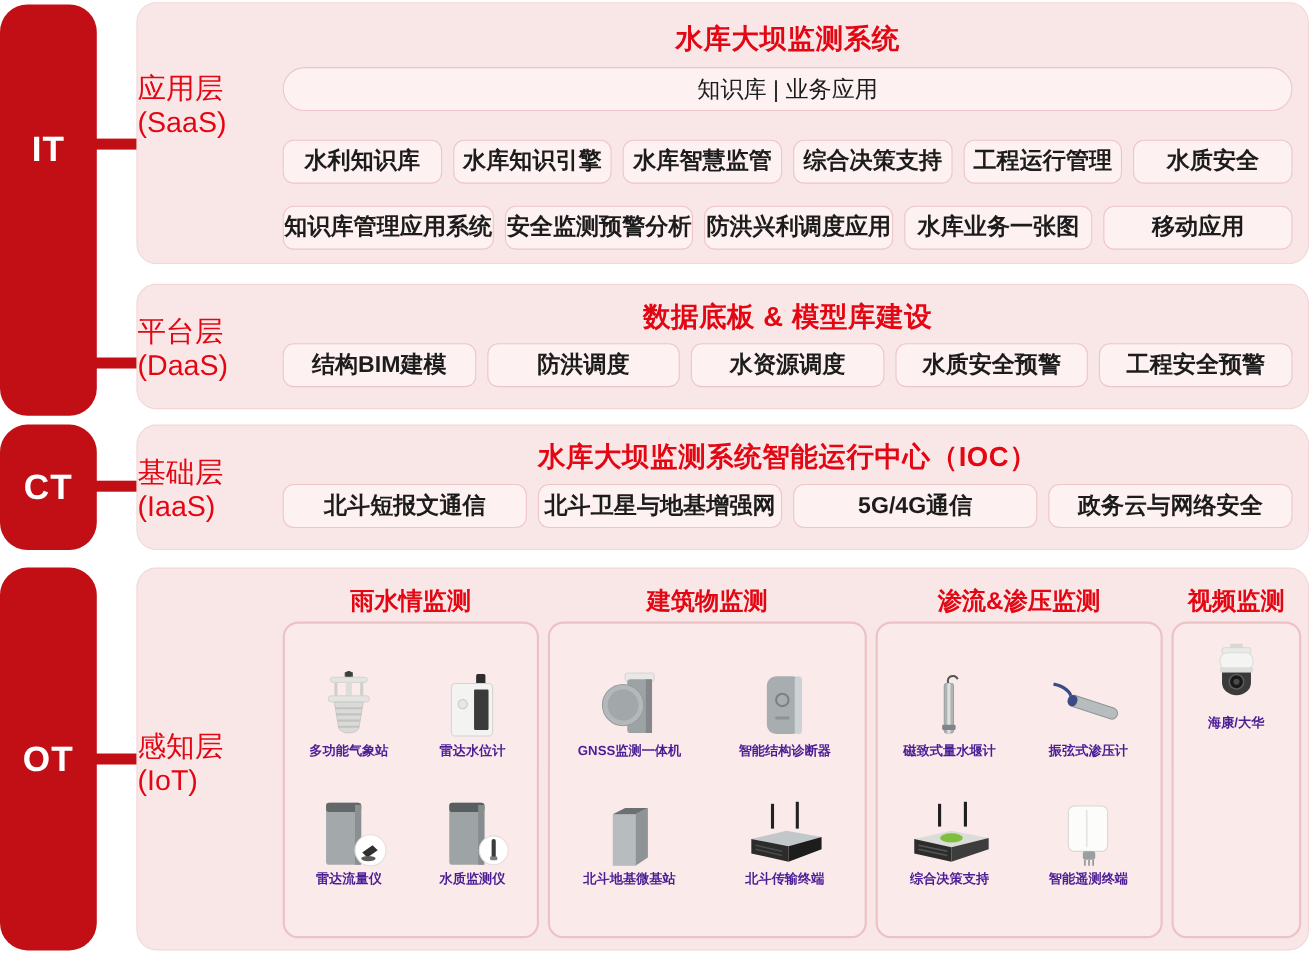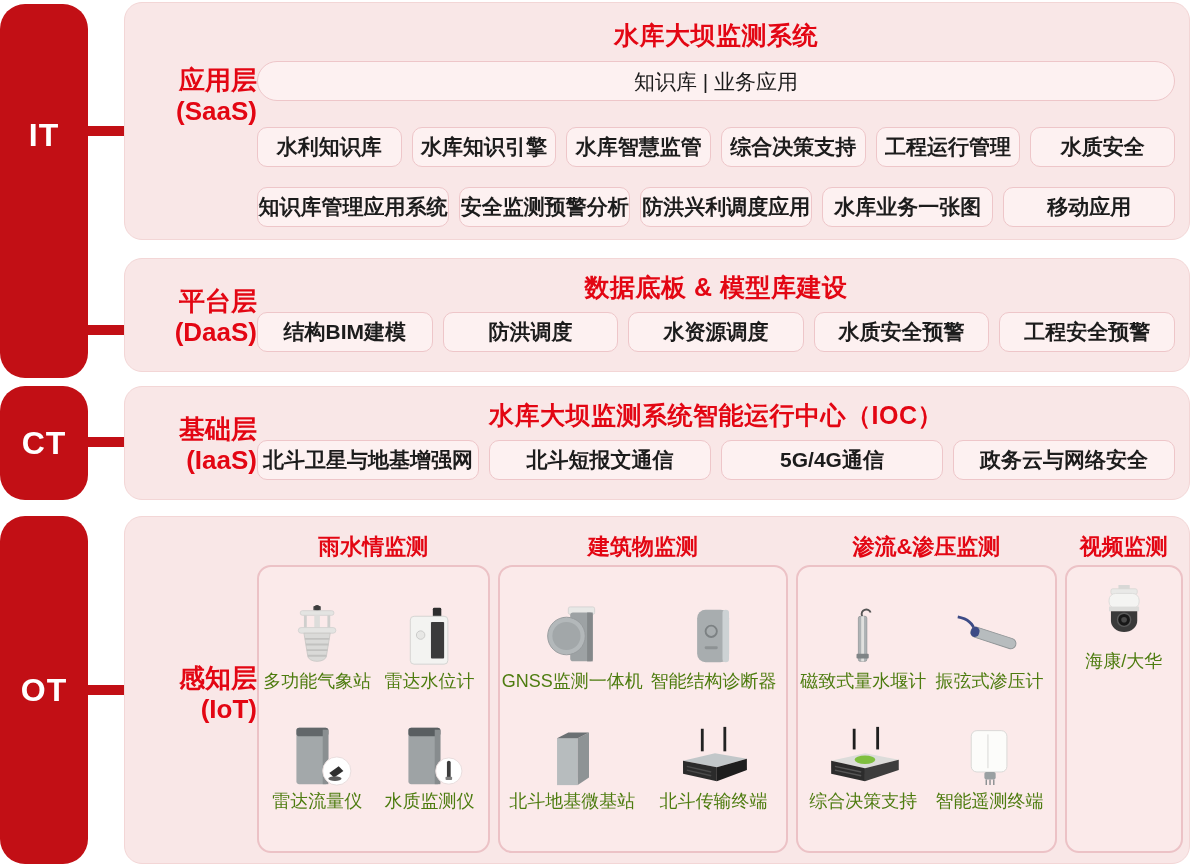--- a/index.html
+++ b/index.html
@@ -17,43 +17,43 @@
     font-family:"Liberation Sans","DejaVu Sans",sans-serif;color:var(--ink);
   }
   
   .rail{position:absolute;left:0;width:88px;background:var(--red-block);border-radius:25px;z-index:0;}
   .rail-label{position:absolute;left:0;right:0;text-align:center;color:#fff;
     font-weight:700;font-size:32px;letter-spacing:1px;line-height:34px;}
   .stub{position:absolute;left:84px;width:42px;height:10px;background:var(--red-block);z-index:0;}
   
   .panel{position:absolute;left:124px;width:1066px;background:var(--panel-pink);
     border:1px solid #f3d6d6;border-radius:18px;box-sizing:border-box;z-index:1;}
-  .layer-label{position:absolute;left:0;width:132px;text-align:right;color:var(--red-text);
-    font-weight:700;font-size:26px;line-height:31px;}
+  .layer-label{position:absolute;left:0;width:132px;text-align:left;color:var(--red-text);
+    font-weight:400;font-size:26px;line-height:31px;}
   .panel-title{position:absolute;left:132px;width:918px;text-align:center;color:var(--red-text);
     font-weight:700;font-size:25px;letter-spacing:0.5px;white-space:nowrap;}
   .bigbox{position:absolute;left:132px;width:918px;height:40px;line-height:40px;
     background:var(--box-bg);border:1px solid var(--box-border);border-radius:20px;
     box-sizing:border-box;text-align:center;font-size:21px;}
   .row{position:absolute;left:132px;width:918px;display:flex;gap:10px;}
   .box{flex:1;height:40px;line-height:38px;background:var(--box-bg);
     border:1px solid var(--box-border);border-radius:10px;box-sizing:border-box;
     text-align:center;font-size:21px;white-space:nowrap;min-width:0;font-weight:bold;}
   
   .groups{position:absolute;left:132px;top:12px;width:926px;height:324px;display:flex;gap:8px;}
   .group{display:flex;flex-direction:column;min-width:0;}
   .group-title{height:36px;line-height:36px;text-align:center;color:var(--red-text);
     font-weight:700;font-size:22px;white-space:nowrap;}
   .subpanel{flex:1;border:2px solid var(--sub-border);border-radius:14px;background:#fbeaea;
     display:flex;flex-direction:column;justify-content:space-evenly;padding:6px 2px;box-sizing:border-box;}
   .subpanel.video{justify-content:flex-start;padding-top:18px;}
   .dev-row{display:flex;}
   .cell{flex:1;min-width:0;text-align:center;}
   .dev-icon svg{height:62px;width:auto;display:block;margin:0 auto;}
-  .dev-label{font-size:18px;color:#4d7c0f;white-space:nowrap;margin-top:2px;}
+  .dev-label{font-size:12px;color:#4c1d95;white-space:nowrap;margin-top:2px;font-weight:bold;}
 </style>
 </head>
 <body>
 
 <div class="stage">
 
   <div class="rail" style="top:4px;height:374px">
     <span class="rail-label" style="top:114px">IT</span>
   </div>
   <div class="rail" style="top:386px;height:114px">
@@ -107,22 +107,22 @@
     </div>
   </section>
 
   <section class="panel" style="top:386px;height:114px">
     <div class="layer-label" style="top:27px">
       <div>基础层</div>
       <div>(IaaS)</div>
     </div>
     <div class="panel-title" style="top:12px">水库大坝监测系统智能运行中心（IOC）</div>
     <div class="row" style="top:53px">
+      <div class="box">北斗短报文通信</div>
       <div class="box">北斗卫星与地基增强网</div>
-      <div class="box">北斗短报文通信</div>
       <div class="box">5G/4G通信</div>
       <div class="box">政务云与网络安全</div>
     </div>
   </section>
 
   <section class="panel" style="top:516px;height:348px">
     <div class="layer-label" style="top:146px">
       <div>感知层</div>
       <div>(IoT)</div>
     </div>

